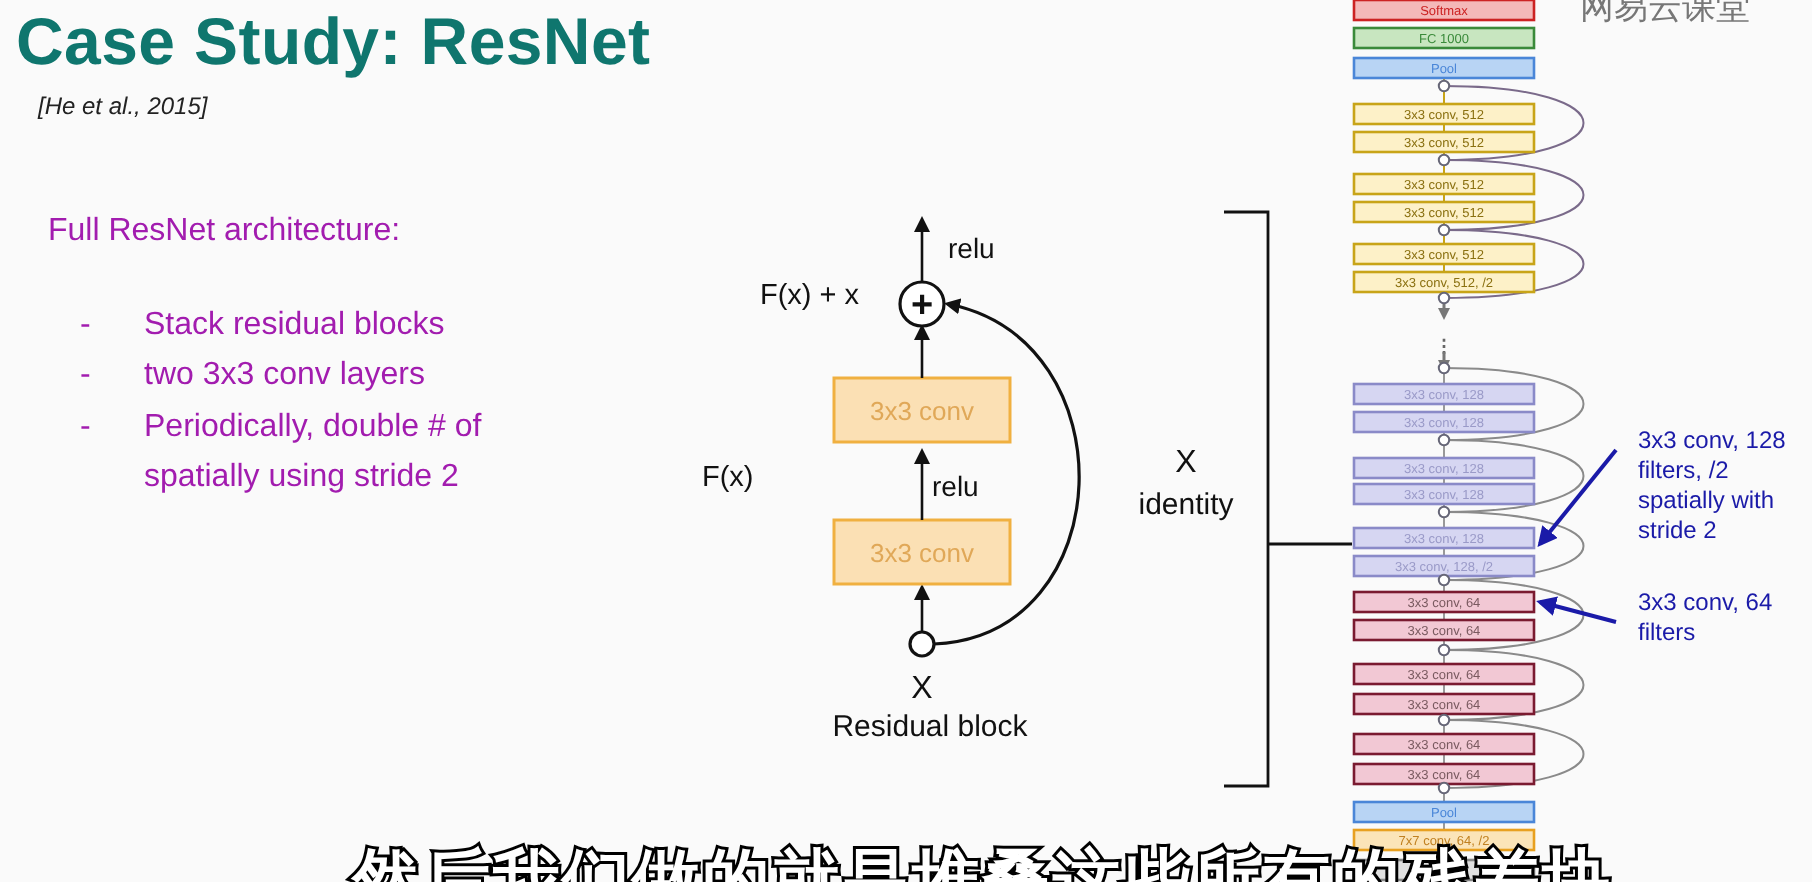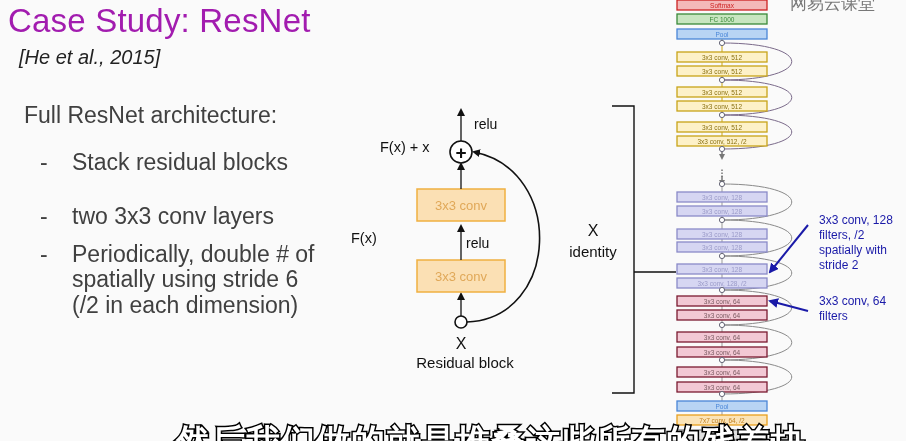--- a/index.html
+++ b/index.html
@@ -1,20 +1,20 @@
 <!DOCTYPE html>
 <html><head>
 <meta charset="utf-8">
 <style>
   html, body { margin:0; padding:0; }
   body { width:906px; height:441px; overflow:hidden; background:#fafafa; position:relative; font-family:"Liberation Sans", sans-serif; }
   .abs { position:absolute; }
-  #title { left:8px; top:2px; font-size:33px; color:#a21caf; white-space:nowrap; letter-spacing:0.2px; }
-  #cite { left:19px; top:46px; font-size:20px; font-style:italic; color:#222; }
-  #bullets { left:24px; top:103px; color:#404040; font-size:23px; line-height:25.5px; }
+  #title { left:8px; top:2px; font-size:33px; color:#0f766e; white-space:nowrap; letter-spacing:0.2px;font-weight:bold; }
+  #cite { left:19px; top:46px; font-size:12px; font-style:italic; color:#222; }
+  #bullets { left:24px; top:103px; color:#a21caf; font-size:16px; line-height:25.5px; }
   #bullets .head { display:block; }
   #bullets ul { list-style:none; margin:0; padding:0; }
   #bullets li { position:relative; padding-left:48px; }
   #bullets li .dash { position:absolute; left:16px; top:0; }
   #diagram { left:0; top:0; width:906px; height:441px; }
   .lbl { font-family:"Liberation Sans", sans-serif; fill:#111; }
   .conv-text { font-family:"Liberation Sans", sans-serif; font-size:6.5px; }
   #subtitle { left:176px; top:424px; font-size:34px; font-weight:bold; color:#fff; white-space:nowrap;
     -webkit-text-stroke:3px #000; paint-order:stroke fill; letter-spacing:1px; line-height:34px; }
   #watermark { left:790px; top:-8px; font-size:17px; color:#777; white-space:nowrap; }
@@ -28,27 +28,26 @@
 
 <div id="bullets" class="abs">
   <span class="head">Full ResNet architecture:</span>
   <ul id="bullet-ul">
       <li>
         <span class="dash">-</span>
         <span style="display: block; margin-top: 21px;">Stack residual blocks</span>
       </li>
       <li>
         <span class="dash">-</span>
-        <span style="display: block; margin-top: 29px;">two 3x3 conv layers</span>
+        <span style="display: block;">two 3x3 conv layers</span>
       </li>
       <li>
         <span class="dash">-</span>
-        <span style="display: block; margin-top: 12px;">Periodically, double # of</span>
-        <span style="display: block;">spatially using stride 6</span>
-        <span style="display: block;">(/2 in each dimension)</span>
+        <span style="display: block;">Periodically, double # of</span>
+        <span style="display: block;">spatially using stride 2</span>
       </li>
     </ul>
 </div>
 
 <svg id="diagram" class="abs" width="906" height="441" viewBox="0 0 906 441">
   <defs>
     <marker id="arr" markerWidth="8" markerHeight="8" refX="6" refY="4" orient="auto" markerUnits="userSpaceOnUse">
       <path d="M0,0 L8,4 L0,8 Z" fill="#111"></path>
     </marker>
     <marker id="arrBlue" markerWidth="10" markerHeight="10" refX="8" refY="5" orient="auto" markerUnits="userSpaceOnUse">

